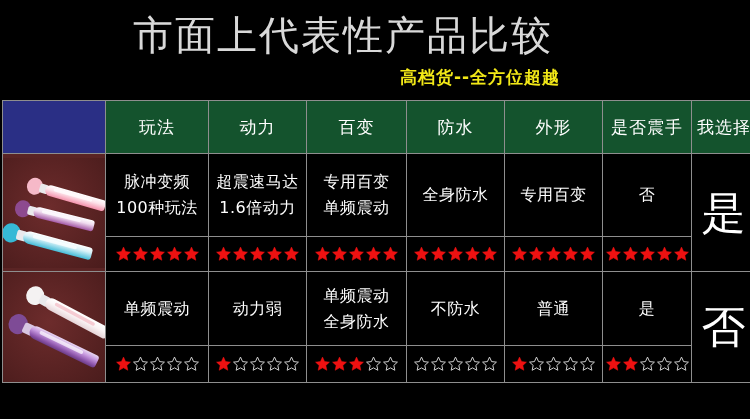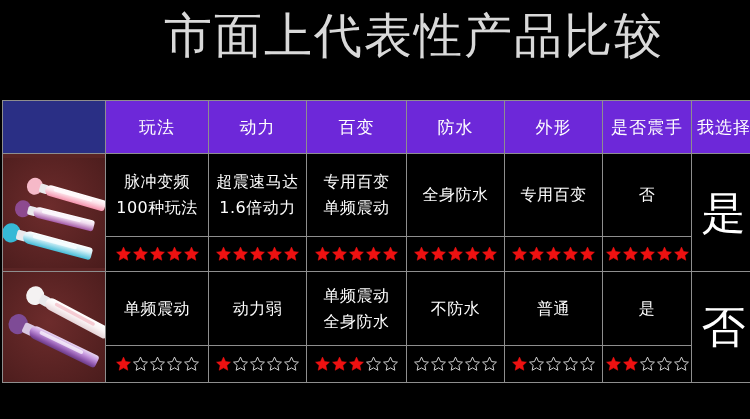--- a/index.html
+++ b/index.html
@@ -20,25 +20,25 @@
     height: 419px;
     background: #000000;
   }
 
   
   .title-main {
     position: absolute;
     left: 0;
     top: 12px;
     width: 664px;
-    text-align: right;
+    text-align: center;
     padding-left: 22px;
     box-sizing: border-box;
     color: #d9d9d9;
-    font-size: 48px;
+    font-size: 40px;
     line-height: 46px;
     letter-spacing: 2px;
     font-weight: 400;
     white-space: nowrap;
   }
   .title-sub {
     position: absolute;
     left: 0;
     top: 66px;
     width: 750px;
@@ -85,21 +85,21 @@
   }
   .cmp-table td, .cmp-table th {
     border: 1px solid #8e8e8e;
     padding: 0;
     text-align: center;
     vertical-align: middle;
     color: #ffffff;
   }
 
   thead th {
-    background: #6d28d9;
+    background: #14532d;
     border: 1px solid #6e74bb;
     height: 52px;
     font-size: 17px;
     font-weight: normal;
     letter-spacing: 1px;
   }
   th.head-blank {
     background: #2a2f85;
   }
 
@@ -193,20 +193,21 @@
     color: #ffffff;
     letter-spacing: 1px;
   }
 </style>
 </head>
 <body>
 
 <div id="page">
 
   <div class="title-main">市面上代表性产品比较</div>
+  <div class="title-sub">高档货--全方位超越</div>
 
 
   <table class="cmp-table">
     <thead>
       <tr>
         <th class="head-blank" style="width:102px"></th>
         <th style="width:102px">玩法</th>
         <th style="width:97px">动力</th>
         <th style="width:99px">百变</th>
         <th style="width:97px">防水</th>

